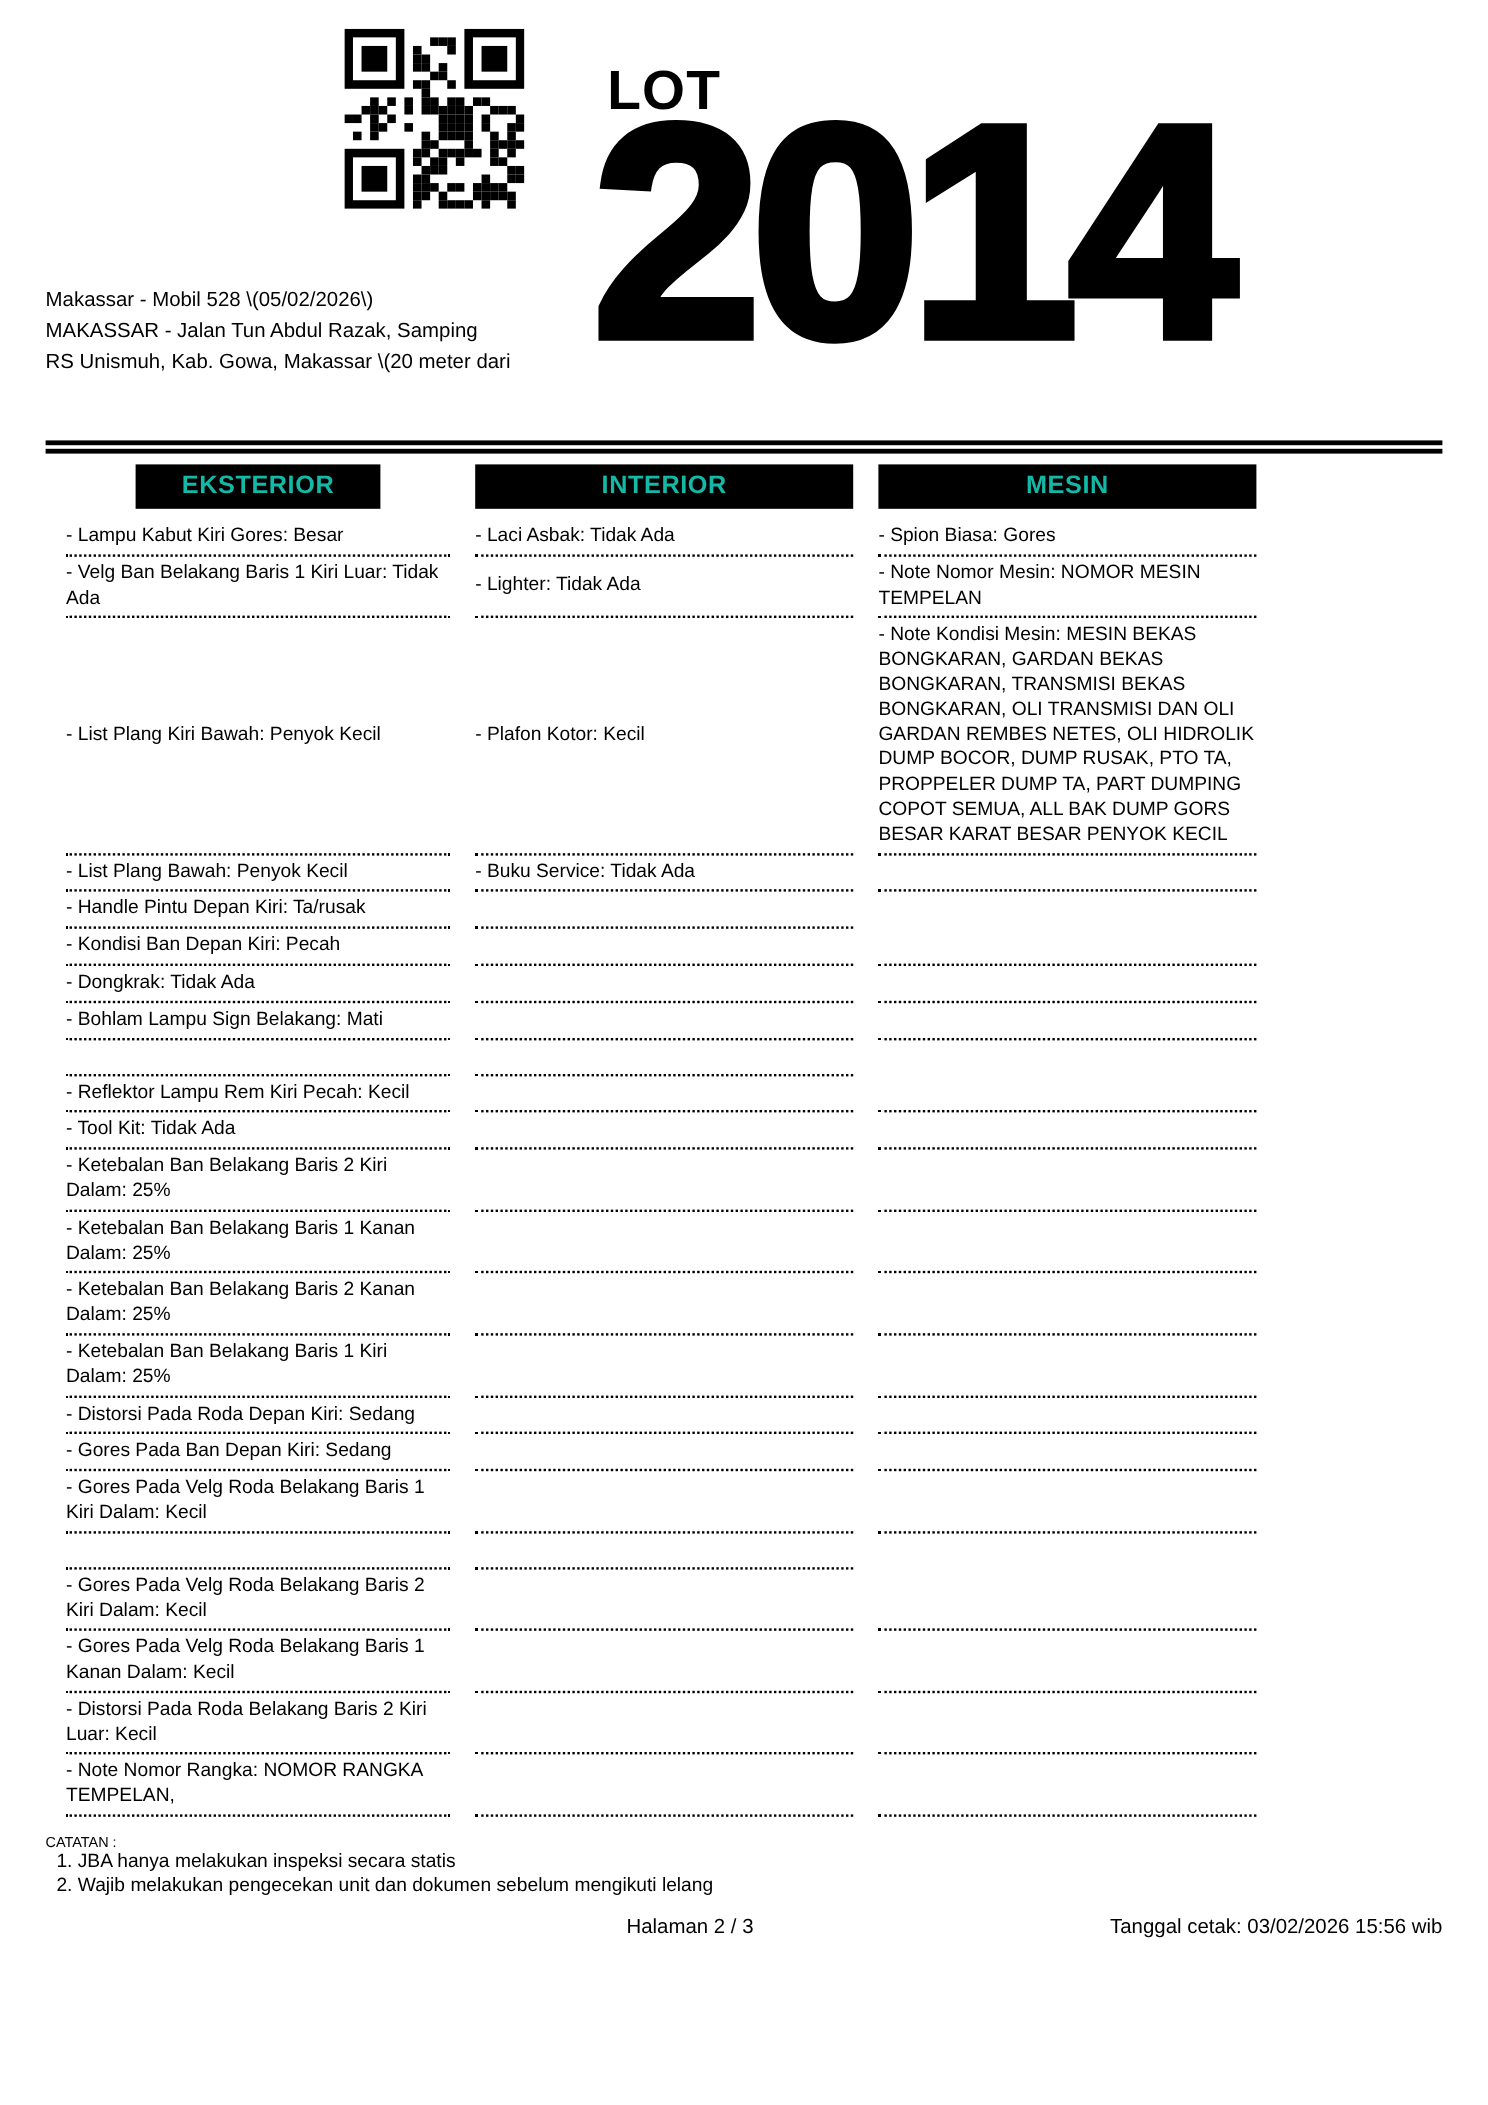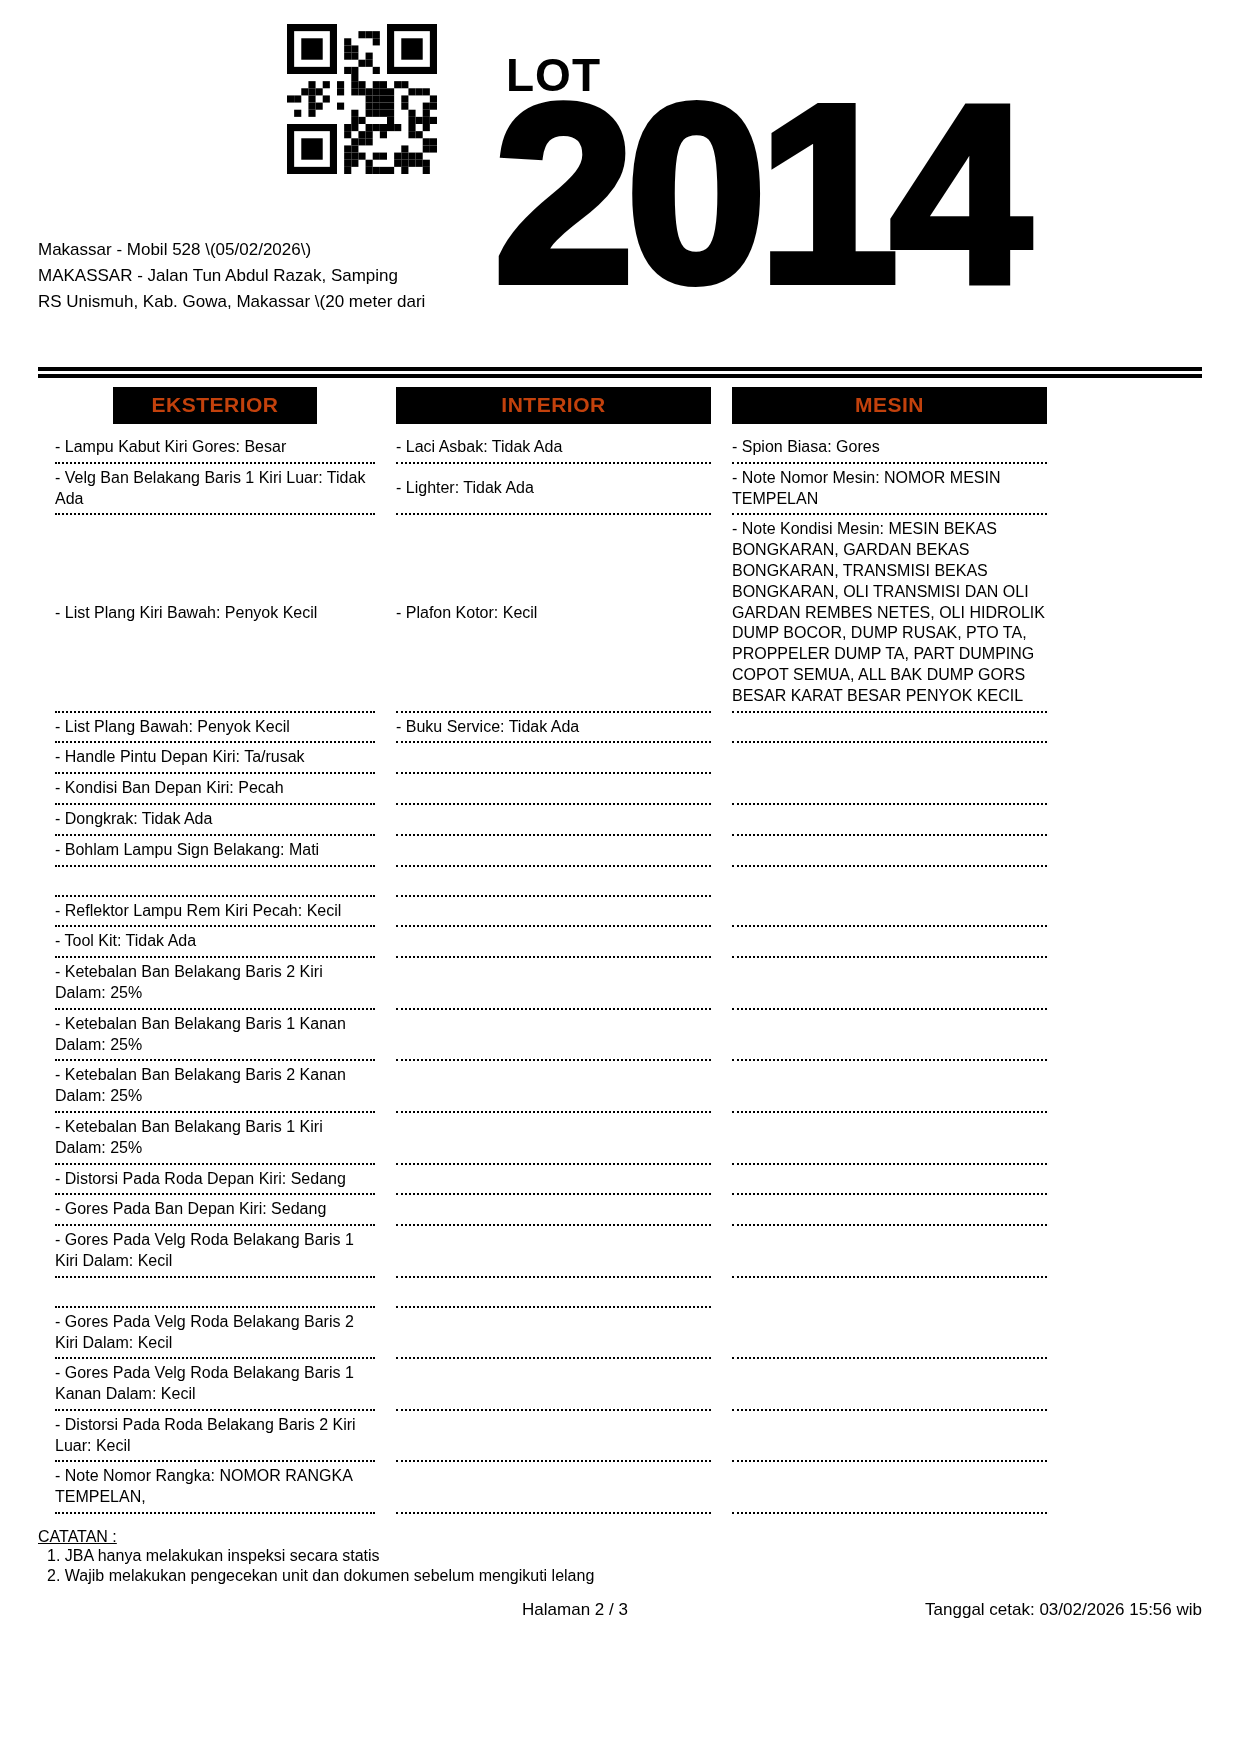--- a/index.html
+++ b/index.html
@@ -20,29 +20,29 @@
   .address { position:absolute; left:38px; top:237px; font-size:17px; line-height:1.53; }
 
   
   .rule { box-sizing:content-box; margin:0 38px; height:3px;
           border-top:4px solid #000; border-bottom:4px solid #000; }
 
   
   .table { padding-left:55px; padding-right:137px; margin-top:9px; }
   .t-head, .t-row { display:grid; grid-template-columns:320px 315px 315px; column-gap:21px; }
   .t-head { margin-bottom:9px; }
-  .col-header { background:#000; color:#c2410c; font-weight:bold; font-size:21px;
+  .col-header { background:#000; color:#14b8a6; font-weight:bold; font-size:21px;
                 text-align:center; padding:6px 0 7px; letter-spacing:0.5px; }
   .col-header.narrow { width:204px; margin:0 auto; }
   .cell { border-bottom:2px dotted #000; padding:4px 2px 4px 0;
           font-size:16px; line-height:1.3; display:flex; align-items:center; min-height:30px; }
 
   
   .footer { margin:14px 38px 0; }
-  .catatan-title { font-size:16px;text-decoration:underline; }
+  .catatan-title { font-size:12px; }
   .catatan-item { font-size:16px; margin-left:9px; line-height:1.25; }
   .footer-row { position:relative; margin-top:14px; font-size:17px; }
   .page-number { text-align:center; padding-right:90px; }
   .print-date { position:absolute; right:0; top:0; }
 </style>
 </head>
 <body>
 
 <div class="page">
 

